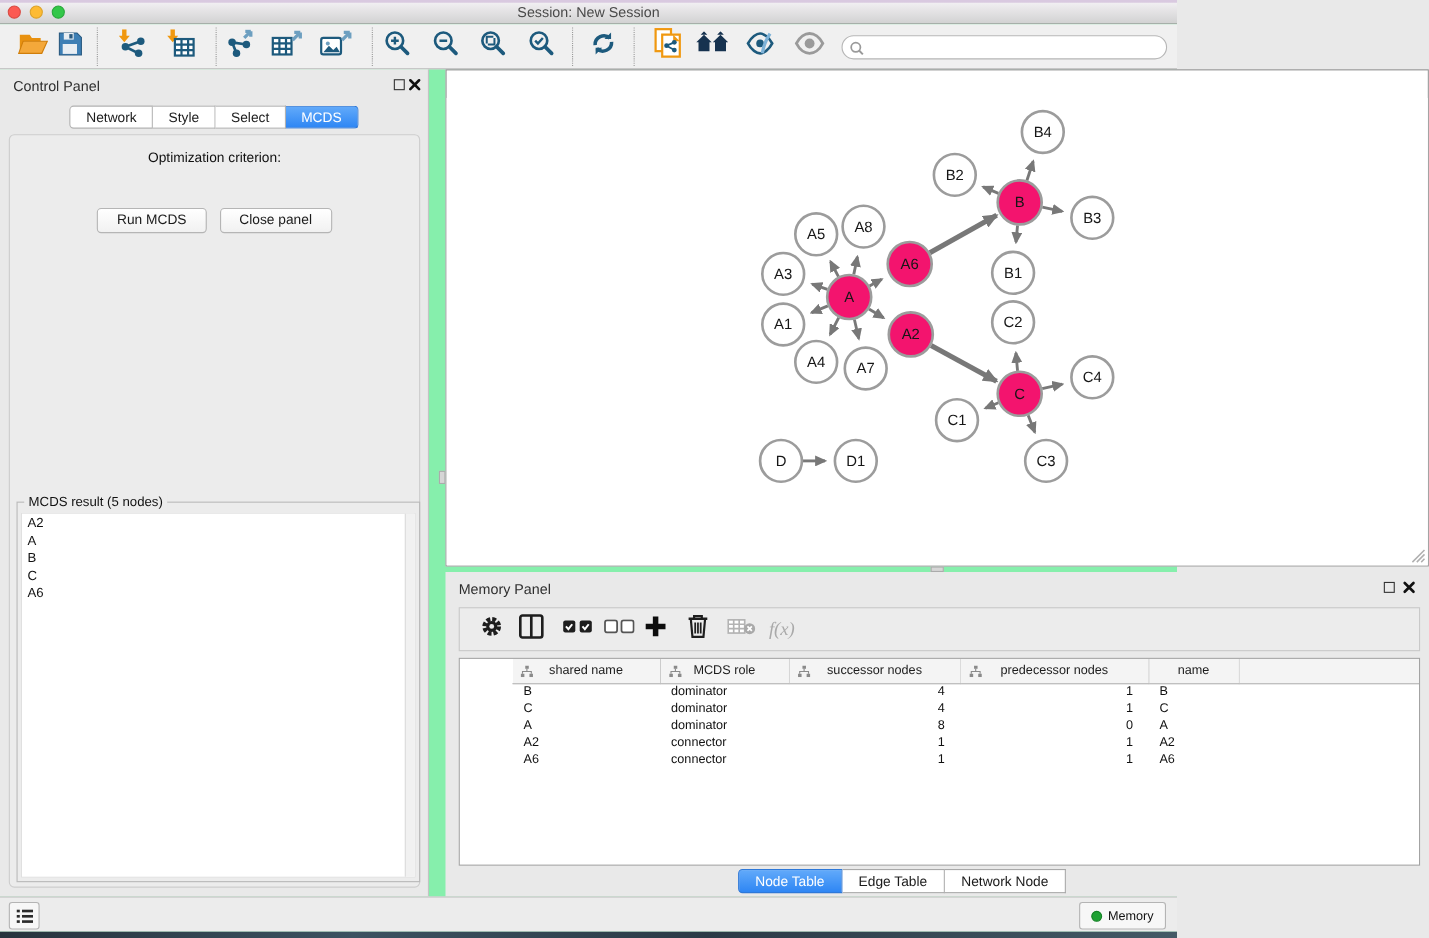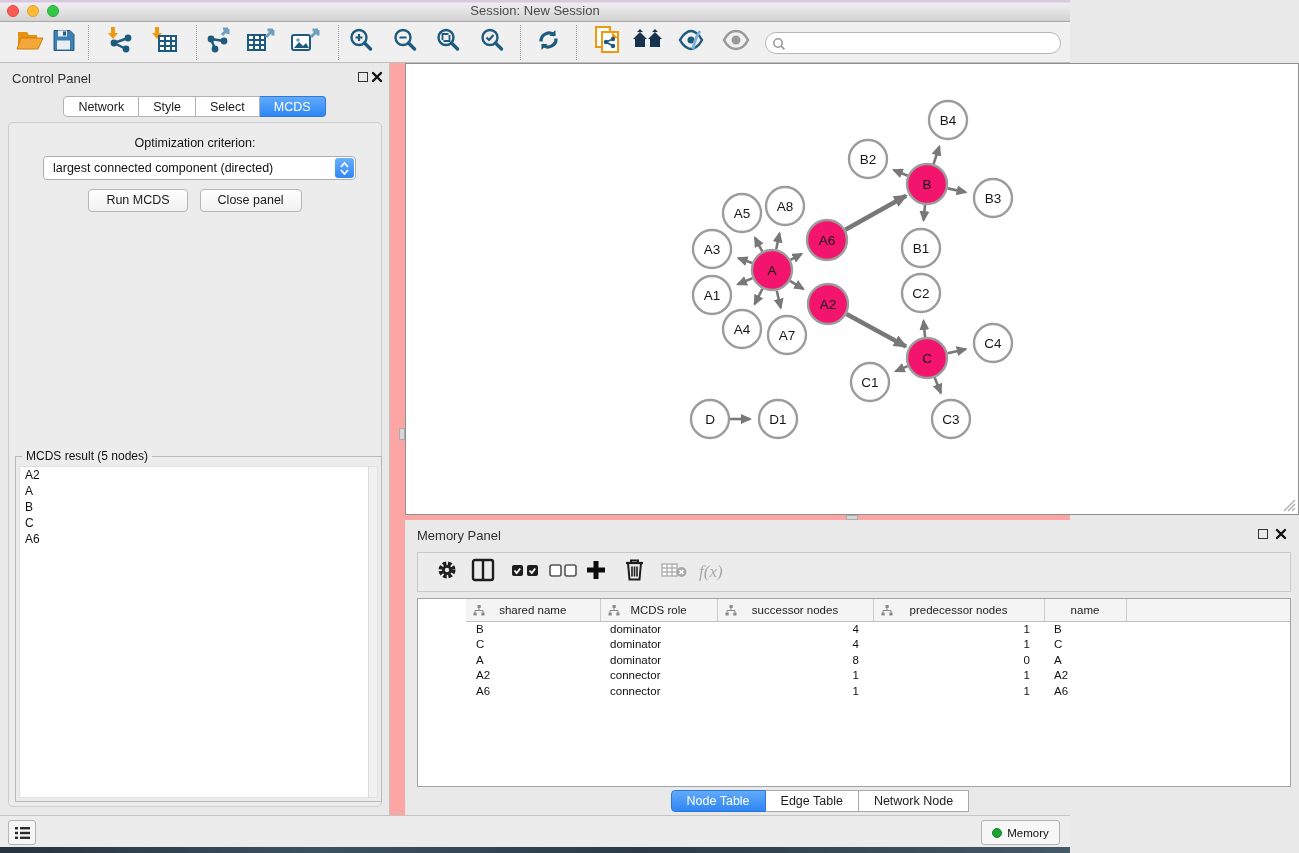--- a/index.html
+++ b/index.html
@@ -1,18 +1,18 @@
 <!DOCTYPE html>
 <html><head>
 <meta charset="utf-8">
 <style>
   * { margin:0; padding:0; box-sizing:border-box; }
   html,body { width:1299px; height:853px; overflow:hidden; background:#e9e9e9;
               font-family:"Liberation Sans", sans-serif; }
-  .app { position:relative; width:1070px; height:853px; background:#fca5a5; }
+  .app { position:relative; width:1070px; height:853px; background:#86efac; }
 
   
   .titlebar { position:absolute; left:0; top:0; width:100%; height:22px;
     background:linear-gradient(#d9c9e0 0, #d9c9e0 2px, #f0eef1 3px, #d2d2d2 100%);
     border-bottom:1px solid #a9a9a9; display:flex; align-items:center; }
   .tl-group { position:absolute; left:7px; top:5px; display:flex; gap:8px; }
   .tl { width:12px; height:12px; border-radius:50%; }
   .tl.red{ background:#fc5a52; border:1px solid #d94c44;}
   .tl.yellow{ background:#fdbb33; border:1px solid #dda32b;}
   .tl.green{ background:#33c749; border:1px solid #2aa93c;}
@@ -297,31 +297,20 @@
       </div>
     </div>
     <div class="cp-tabs">
         <div class="cp-tab">Network</div>
         <div class="cp-tab">Style</div>
         <div class="cp-tab">Select</div>
         <div class="cp-tab active">MCDS</div>
       </div>
     <div class="cp-content">
       <div class="opt-label">Optimization criterion:</div>
-      <div class="cp-select">
-        <span class="val">largest connected component (directed)</span>
-        <span class="stepper">
-          <svg width="9" height="6" viewBox="0 0 9 6">
-              <path d="M1 5l3.5-4L8 5" stroke="#fff" stroke-width="1.7" fill="none"></path>
-            </svg>
-          <svg width="9" height="6" viewBox="0 0 9 6">
-              <path d="M1 1l3.5 4L8 1" stroke="#fff" stroke-width="1.7" fill="none"></path>
-            </svg>
-        </span>
-      </div>
       <div class="cp-buttons">
         <div class="btn">Run MCDS</div>
         <div class="btn">Close panel</div>
       </div>
       <div class="groupbox">
         <div class="groupbox-legend">MCDS result (5 nodes)</div>
         <div class="result-list">
             <div class="result-item">A2</div>
             <div class="result-item">A</div>
             <div class="result-item">B</div>

